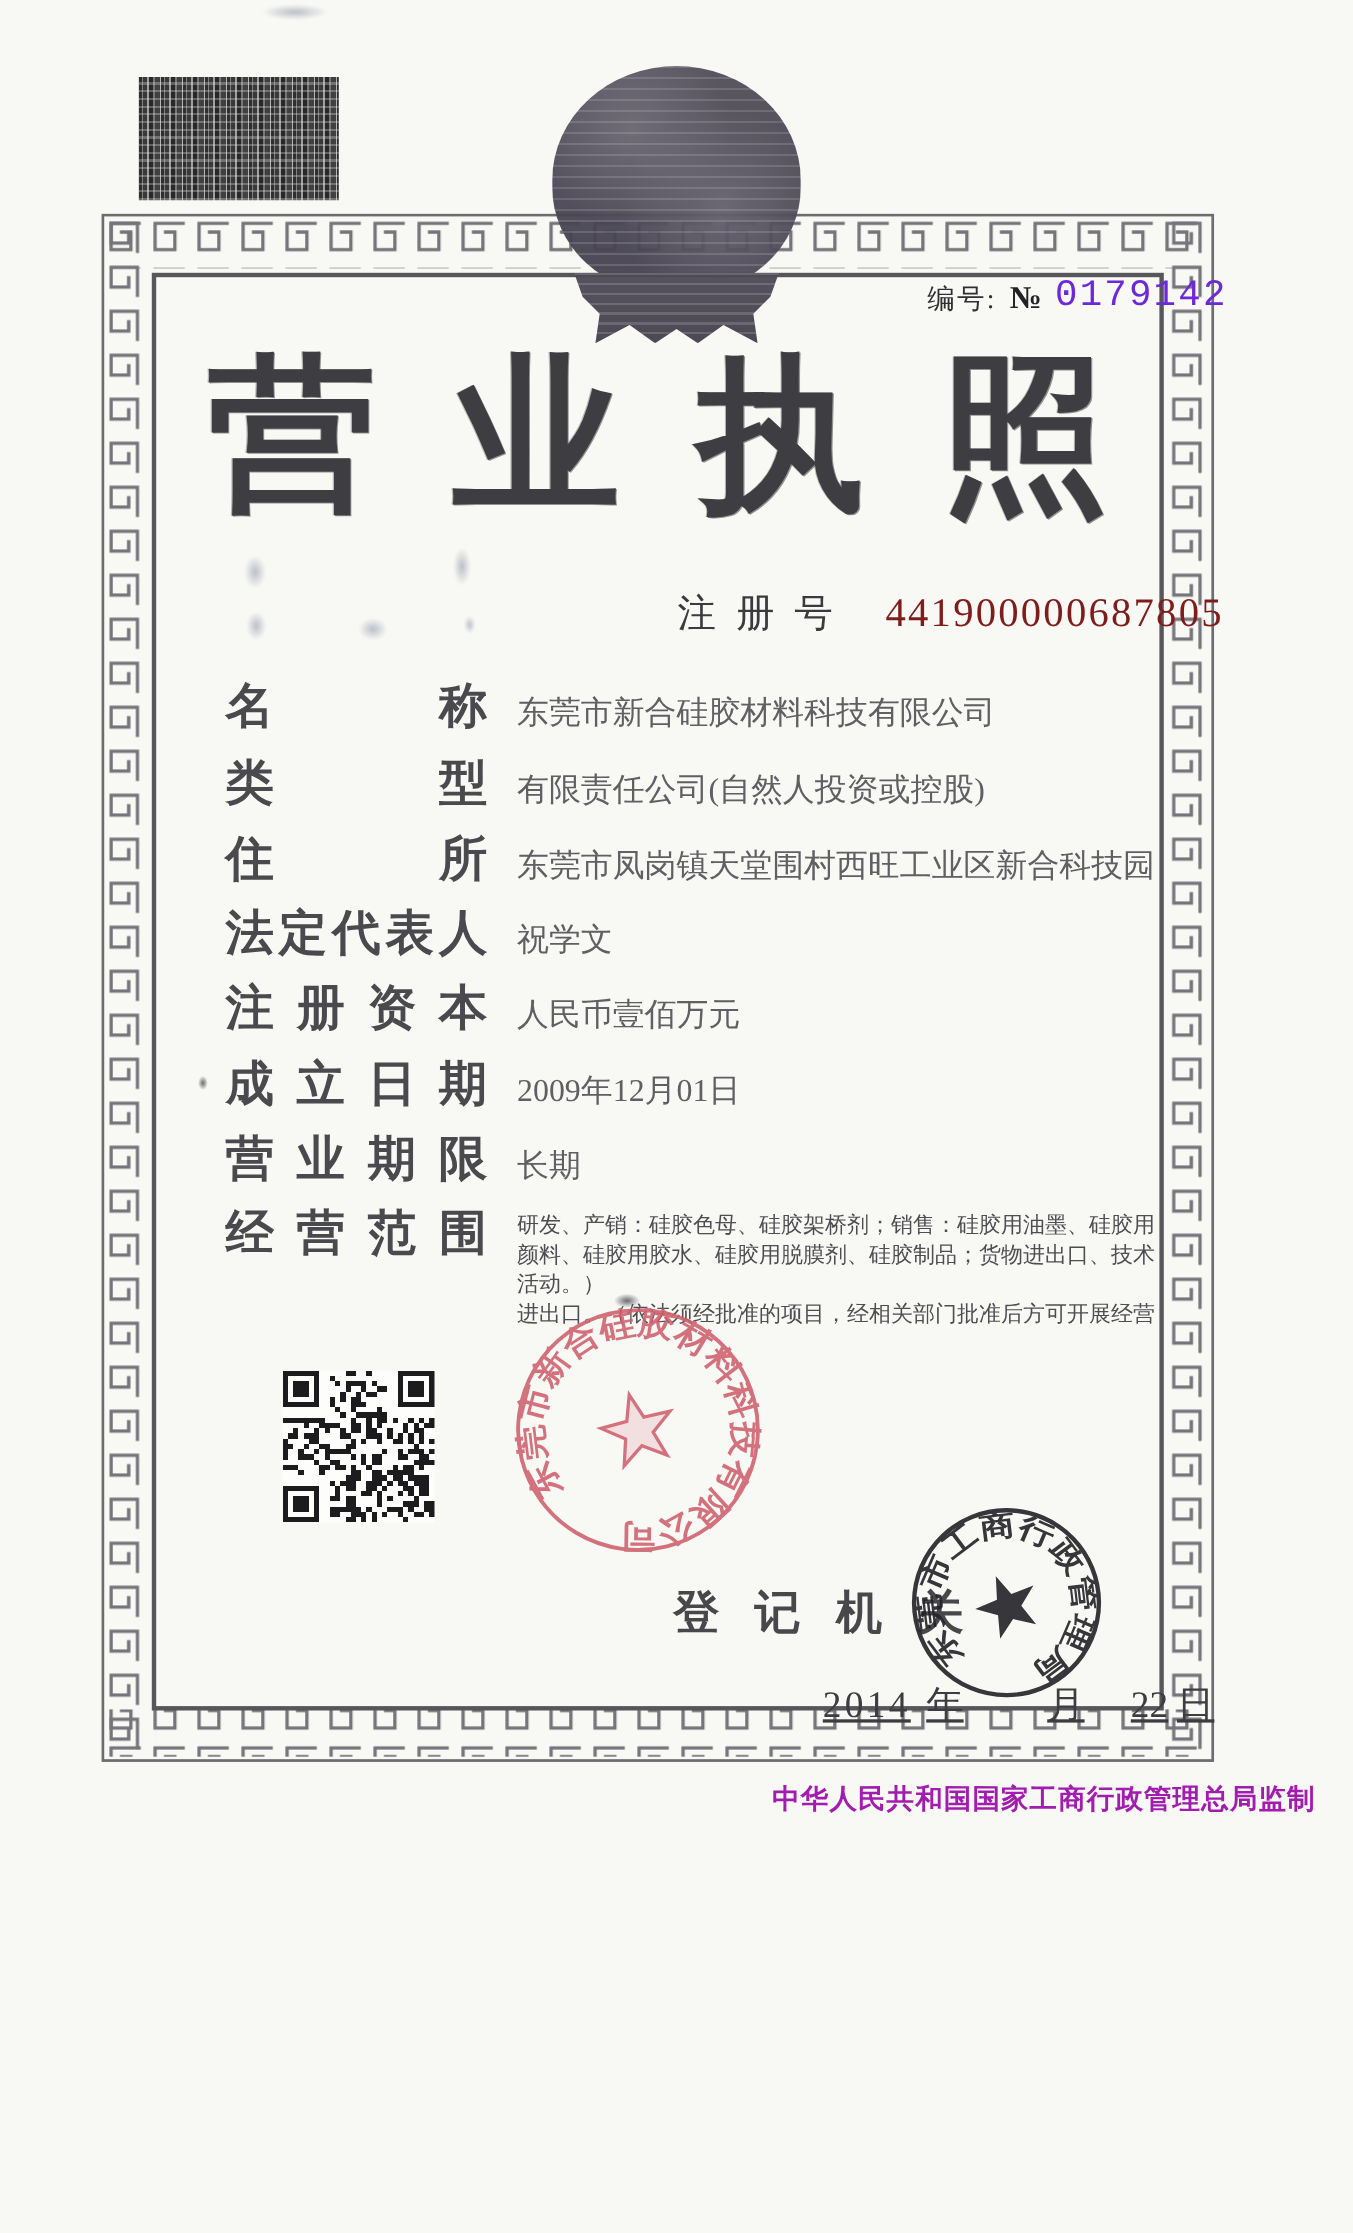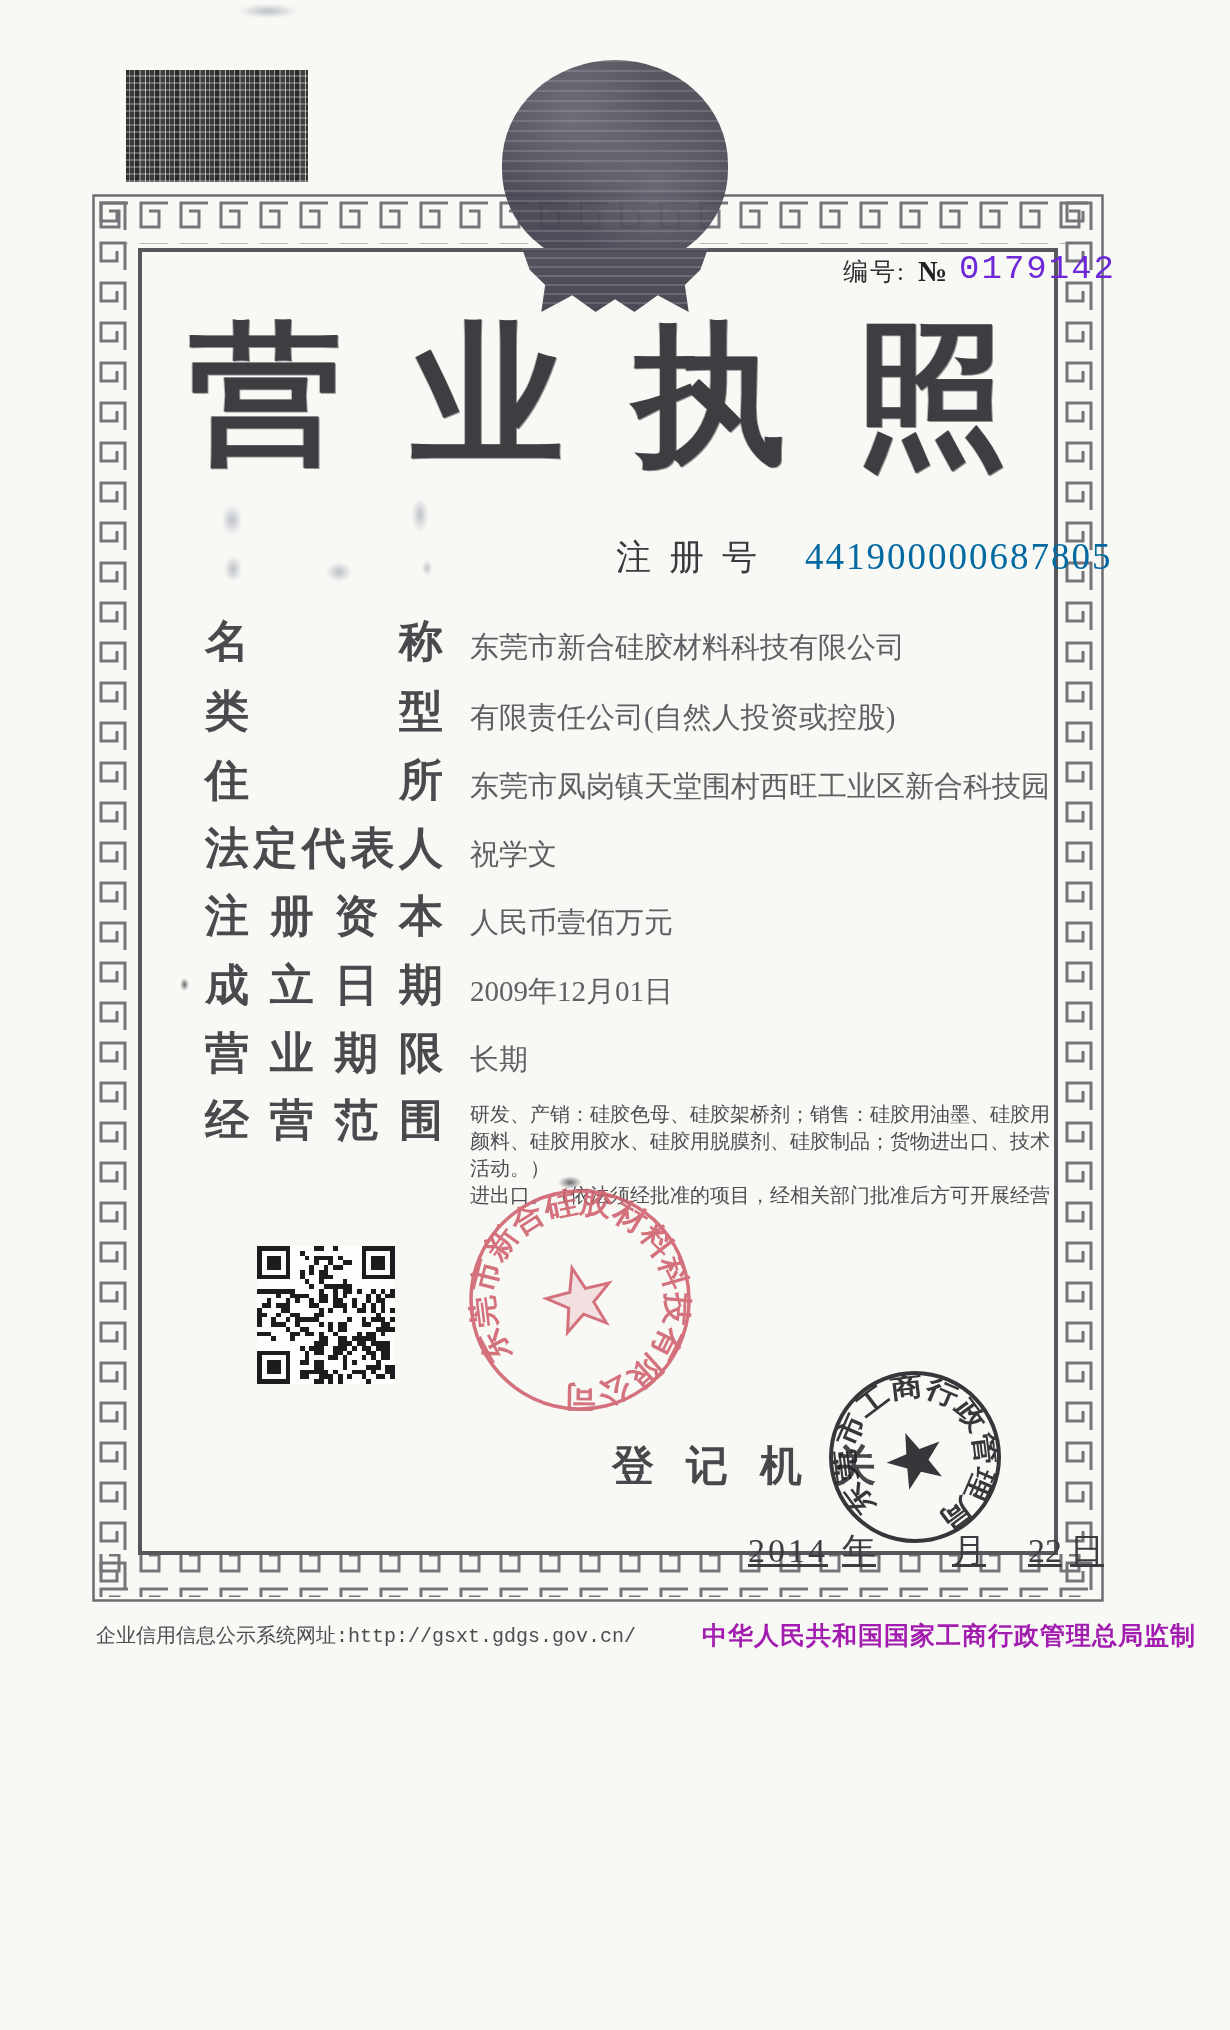--- a/index.html
+++ b/index.html
@@ -38,21 +38,21 @@
   .serial .digits{font-family:Liberation Mono, monospace;font-size:34px;color:#6d28d9;letter-spacing:2px;}
 
   
   .title{left:140px;top:312px;width:917px;display:flex;justify-content:center;gap:70px;z-index:3;}
   .title span{font-size:152px;line-height:168px;font-weight:800;color:#3e3e42;
     text-shadow:1px 1px 0 rgba(60,60,64,.55), -1px 0 0 rgba(60,60,64,.35);}
 
   
   .regline{left:616px;top:534px;display:flex;align-items:baseline;gap:30px;z-index:3;}
   .regline .rlbl{font-size:35px;font-weight:400;color:#3b3b3f;letter-spacing:18px;}
-  .regline .rno{font-size:37px;color:#0369a1;letter-spacing:2px;}
+  .regline .rno{font-size:37px;color:#7f1d1d;letter-spacing:2px;}
 
   
   .row{position:absolute;left:205px;height:56px;z-index:3;}
   .flabel{width:238px;display:flex;justify-content:space-between;font-size:44px;line-height:52px;font-weight:700;color:#4a4a4e;}
   .fvalue{position:absolute;left:265px;top:12px;font-size:29px;color:#606064;white-space:nowrap;}
   .scope-val{position:absolute;left:265px;top:-6px;margin-top:12px;}
   .scope-val div{font-size:20px;line-height:27px;color:#4e4e52;white-space:nowrap;}
 
   
   .qr{left:257px;top:1246px;width:138px;height:138px;background:#fdfdfb;z-index:3;}
@@ -502,21 +502,20 @@
     <g transform="rotate(-22 89 89)">
       <circle cx="89" cy="89" r="84" fill="none" stroke="#232327" stroke-width="4"></circle>
       <path id="blackSealPath" d="M36.2 119.5 A61 61 0 1 1 89 150" fill="none"></path>
       <text font-size="26.5" font-weight="700" fill="#232327">
         <textPath href="#blackSealPath" textLength="319" lengthAdjust="spacingAndGlyphs">东莞市工商行政管理局</textPath>
       </text>
       <polygon points="89,63 96.05,83.29 117.53,83.73 100.41,96.71 106.63,117.27 89,105 71.37,117.27 77.59,96.71 60.47,83.73 81.95,83.29" fill="#232327"></polygon>
     </g>
   </svg>
 
-  <div class="abs footer-left">企业信用信息公示系统网址:http://gsxt.gdgs.gov.cn/</div>
   <div class="abs footer-right">中华人民共和国国家工商行政管理总局监制</div>
 
   <div class="artifact" style="left:222px;top:505px;width:20px;height:30px"></div>
   <div class="artifact" style="left:412px;top:498px;width:16px;height:34px"></div>
   <div class="artifact" style="left:224px;top:556px;width:18px;height:26px"></div>
   <div class="artifact" style="left:326px;top:562px;width:26px;height:20px"></div>
   <div class="artifact" style="left:422px;top:560px;width:10px;height:16px"></div>
   <div class="artifact dark" style="left:180px;top:978px;width:9px;height:13px"></div>
   <div class="artifact dark" style="left:558px;top:1176px;width:24px;height:13px"></div>
   <div class="artifact" style="left:238px;top:4px;width:60px;height:14px"></div>

